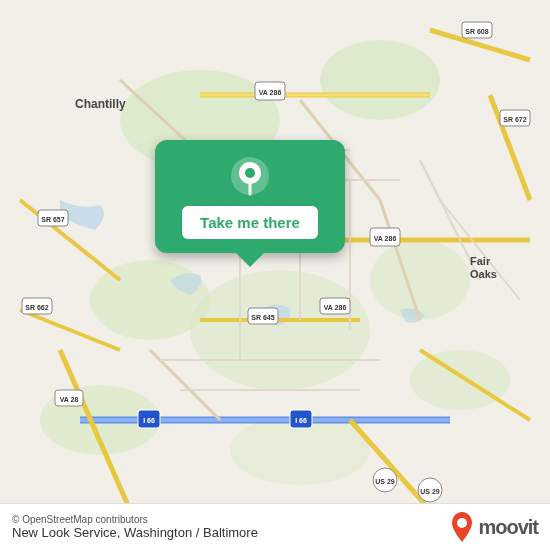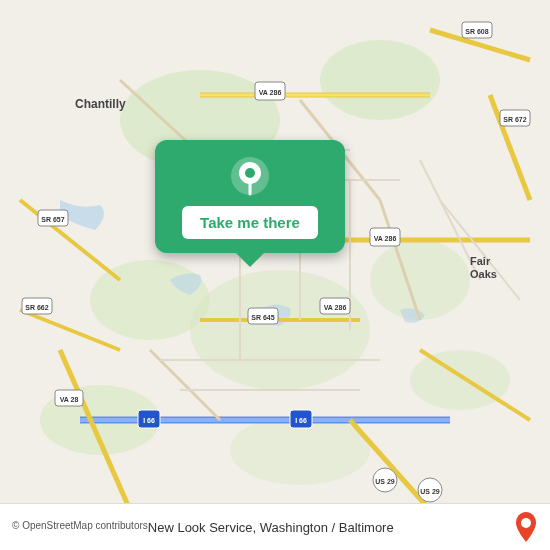--- a/index.html
+++ b/index.html
@@ -37,21 +37,21 @@
       padding: 8px 12px;
       display: flex;
       align-items: center;
       justify-content: space-between;
       border-top: 1px solid #ddd;
       z-index: 10;
     }
 
     #location-info {
       display: flex;
-      flex-direction: row;
+      flex-direction: column;
     }
 
     #copyright-text {
       font-size: 10px;
       color: #555;
     }
 
     #location-name {
       font-size: 13px;
       font-weight: normal;
@@ -245,16 +245,17 @@
       <span id="copyright-text">© OpenStreetMap contributors</span>
       <span id="location-name">New Look Service, Washington / Baltimore</span>
     </div>
 
     <div id="moovit-logo">
 
       <svg class="moovit-pin" viewBox="0 0 24 30" xmlns="http://www.w3.org/2000/svg">
         <path d="M12 0 C6 0 2 5 2 11 C2 18 12 30 12 30 C12 30 22 18 22 11 C22 5 18 0 12 0 Z" fill="#e8442a"></path>
         <circle cx="12" cy="11" r="5" fill="white"></circle>
       </svg>
+      <span class="moovit-text">moovit</span>
     </div>
   </div>
 
 </div>
 
 </body></html>

